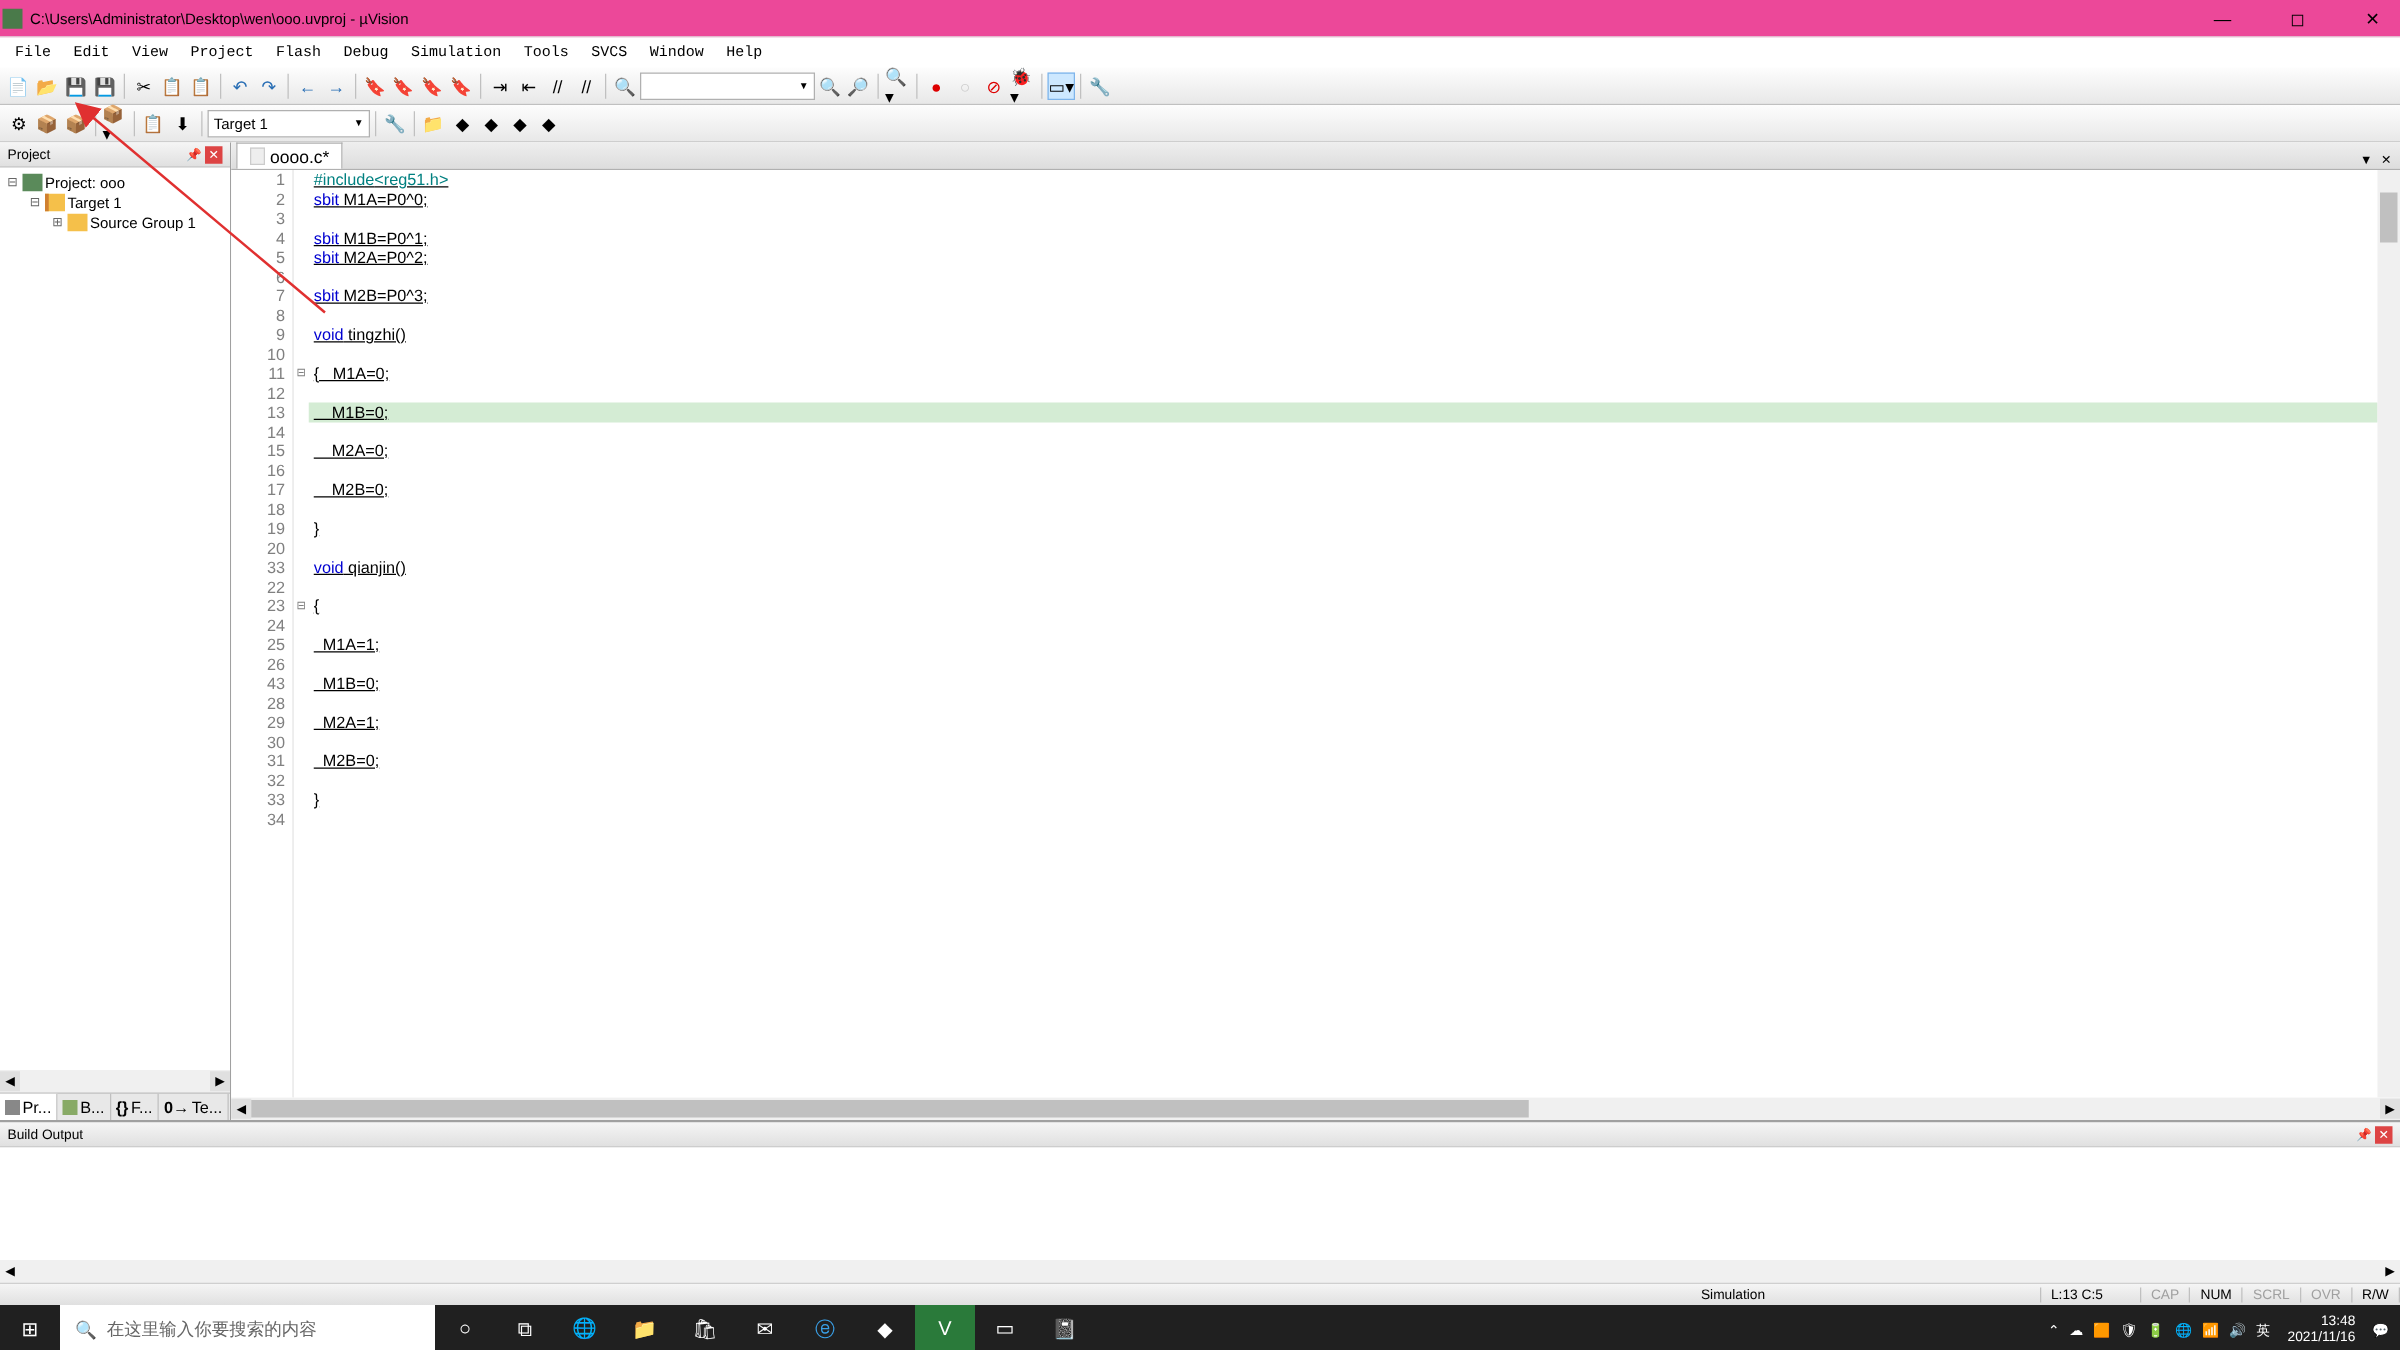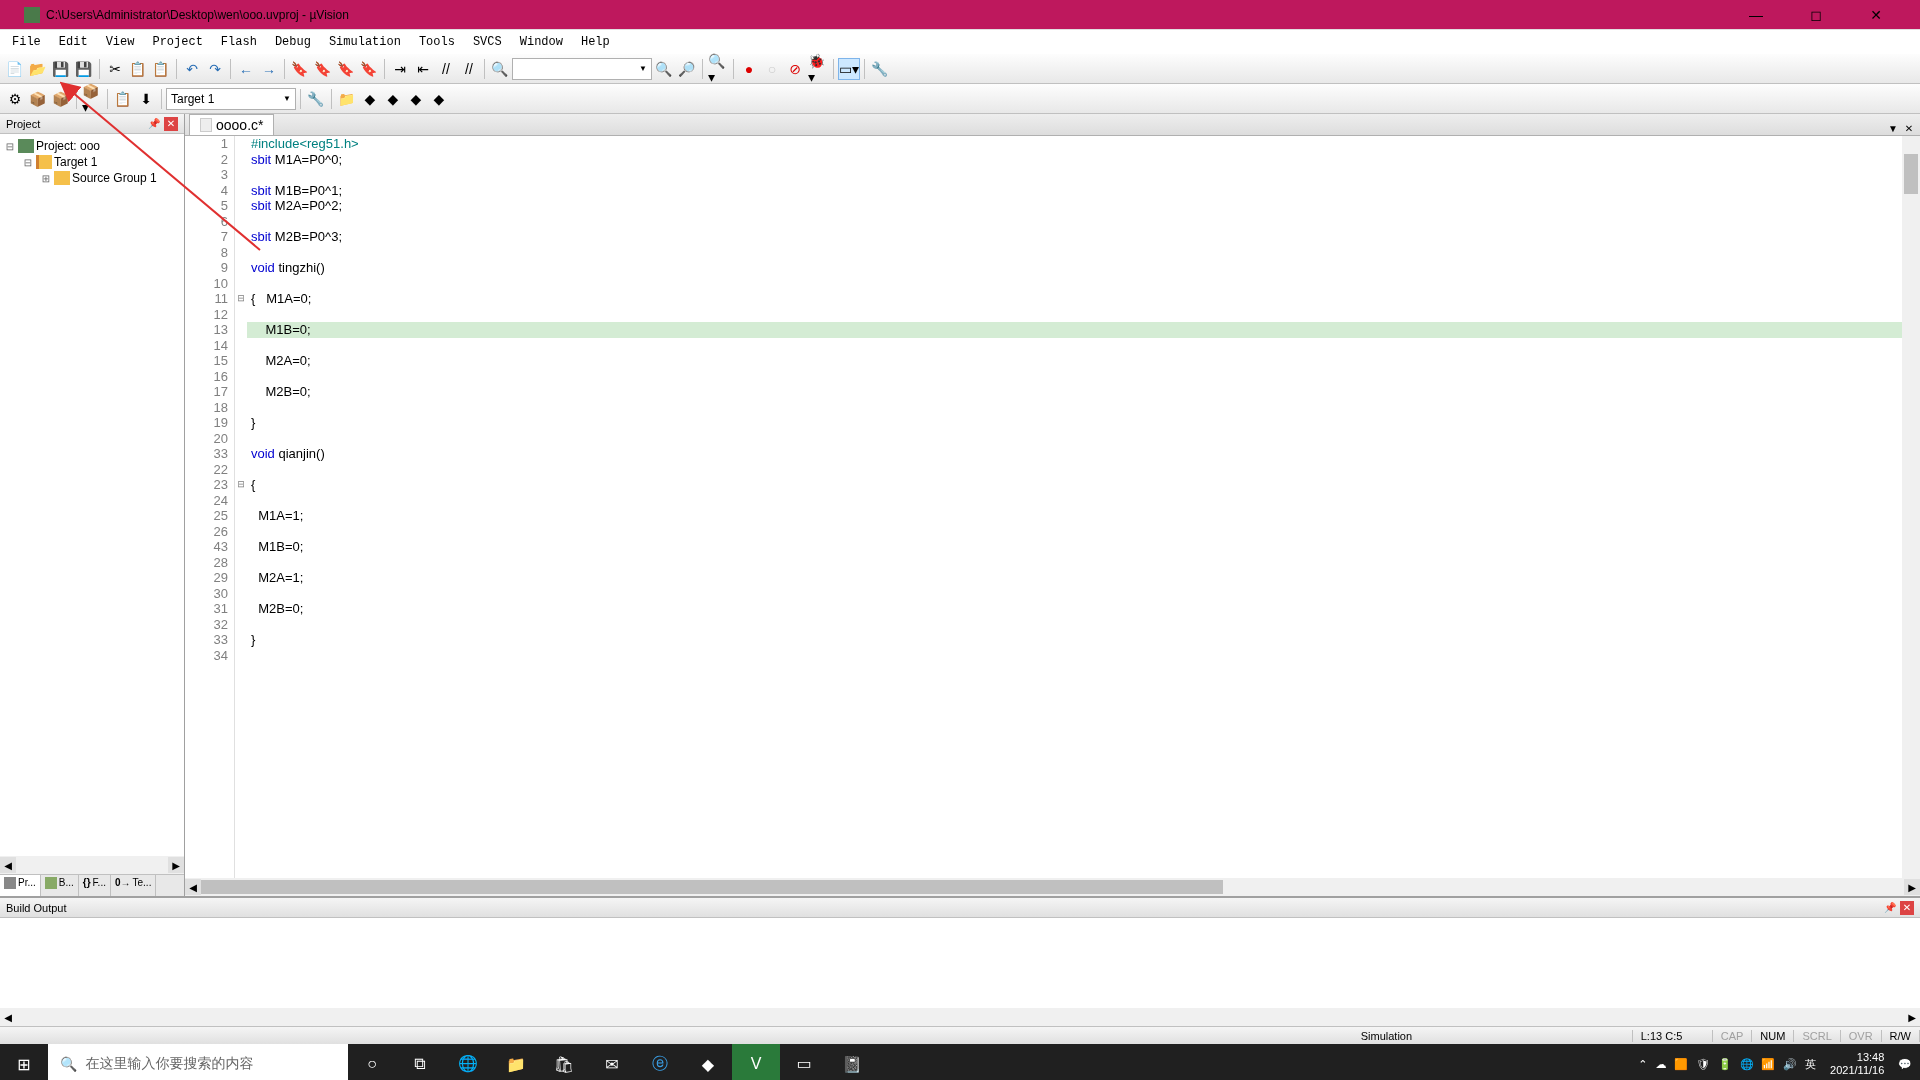--- a/index.html
+++ b/index.html
@@ -1,18 +1,18 @@
 <!DOCTYPE html>
 <html><head>
 <meta charset="utf-8">
 <style>
   * { margin: 0; padding: 0; box-sizing: border-box; font-family: "Segoe UI", Tahoma, sans-serif; }
   body { background: #fff; overflow: hidden; width: 1920px; height: 1080px; position: relative; }
 
-  .titlebar { height: 30px; background: #be185d; display: flex; align-items: center; padding: 0 24px; border-bottom: 1px solid #e0e0e0; }
+  .titlebar { height: 30px; background: #ec4899; display: flex; align-items: center; padding: 0 2px; border-bottom: 1px solid #e0e0e0; }
   .titlebar .icon { width: 16px; height: 16px; background: #4a7a4a; margin-right: 6px; }
   .titlebar .title { font-size: 12px; flex: 1; }
   .titlebar .win-btns { display: flex; gap: 20px; }
   .titlebar .win-btn { width: 40px; height: 28px; display: flex; align-items: center; justify-content: center; font-size: 14px; cursor: pointer; }
 
   .menubar { height: 24px; background: #fff; display: flex; align-items: center; padding: 0 4px; font-size: 12px; gap: 2px; }
   .menubar .menu-item { padding: 3px 8px; cursor: pointer; font-family: Liberation Mono, monospace; }
 
   .toolbar { height: 30px; background: linear-gradient(#fdfdfd,#e8e8e8); border-bottom: 1px solid #c0c0c0; display: flex; align-items: center; padding: 0 4px; gap: 1px; }
   .toolbar .tb-btn { width: 22px; height: 22px; display: flex; align-items: center; justify-content: center; cursor: pointer; border: 1px solid transparent; font-size: 14px; }
@@ -31,40 +31,40 @@
   .tree { flex: 1; padding: 4px; font-size: 12px; overflow: auto; position: relative; }
   .tree-node { display: flex; align-items: center; padding: 1px 0; cursor: pointer; }
   .tree-node .exp { width: 12px; text-align: center; font-size: 10px; color: #666; }
   .tree-node .nicon { width: 16px; height: 14px; margin: 0 2px; }
   .tree-node.indent1 { padding-left: 18px; }
   .tree-node.indent2 { padding-left: 36px; }
   .nicon.folder { background: #f5c04a; }
   .nicon.folder2 { background: #f5c04a; border-left: 3px solid #d08030; }
   .nicon.proj { background: #5a8a5a; }
   .proj-tabs { height: 22px; display: flex; background: #e8e8e8; border-top: 1px solid #c0c0c0; }
-  .proj-tab { padding: 2px 4px; font-size: 10px; border-right: 1px solid #c0c0c0; display: flex; align-items: flex-start; gap: 2px; cursor: pointer; overflow: hidden; white-space: nowrap; }
+  .proj-tab { padding: 2px 4px; font-size: 13px; border-right: 1px solid #c0c0c0; display: flex; align-items: center; gap: 2px; cursor: pointer; overflow: hidden; white-space: nowrap; }
   .proj-tab.active { background: #fff; }
   .proj-tab .ticn { width: 12px; height: 12px; background: #888; flex-shrink: 0; }
 
   .scroll-h { height: 18px; background: #f0f0f0; display: flex; align-items: center; }
   .scroll-h .sarrow { width: 16px; height: 16px; background: #e0e0e0; display: flex; align-items: center; justify-content: center; font-size: 10px; }
 
   .editor-area { flex: 1; display: flex; flex-direction: column; background: #fff; }
   .tabstrip { height: 22px; background: linear-gradient(#eee,#ddd); display: flex; align-items: flex-end; padding: 0 4px; border-bottom: 1px solid #b0b0b0; }
   .tabstrip .etab { background: #fff; border: 1px solid #b0b0b0; border-bottom: none; padding: 2px 10px; font-size: 14px; display: flex; align-items: center; gap: 4px; cursor: pointer; }
   .tabstrip .etab .ficn { width: 12px; height: 14px; background: #eee; border: 1px solid #ccc; }
   .tabstrip .tab-ctl { margin-left: auto; display: flex; gap: 2px; }
   .tabstrip .tab-ctl .c { width: 14px; height: 14px; font-size: 10px; display: flex; align-items: center; justify-content: center; cursor: pointer; }
 
   .code { flex: 1; display: flex; font-family: Consolas, monospace; font-size: 13px; position: relative; overflow: hidden; }
   .gutter { width: 50px; background: #fff; text-align: right; color: #808080; padding-right: 6px; border-right: 1px solid #e0e0e0; }
   .gutter .ln { height: 15.5px; line-height: 15.5px; }
   .fold { width: 12px; background: #fff; }
   .fold .fn { height: 15.5px; line-height: 15.5px; text-align: center; font-size: 9px; color: #808080; }
-  .src { flex: 1; background: #fff; }
+  .src { flex: 1; background: #fff; text-decoration: underline; }
   .src .line { height: 15.5px; line-height: 15.5px; white-space: pre; padding-left: 4px; }
   .src .line.hl { background: #d4ecd4; }
   .kw { color: #0000d0; }
   .pp { color: #008080; }
   .str { color: #008080; }
   .vscroll { width: 18px; background: #f0f0f0; position: relative; }
   .vscroll .thumb { position: absolute; left: 2px; right: 2px; top: 18px; height: 40px; background: #c0c0c0; }
 
   .build-panel { height: 130px; border-top: 2px solid #a0a0a0; display: flex; flex-direction: column; background: #fff; }
   .build-body { flex: 1; background: #fff; overflow: auto; position: relative; }

